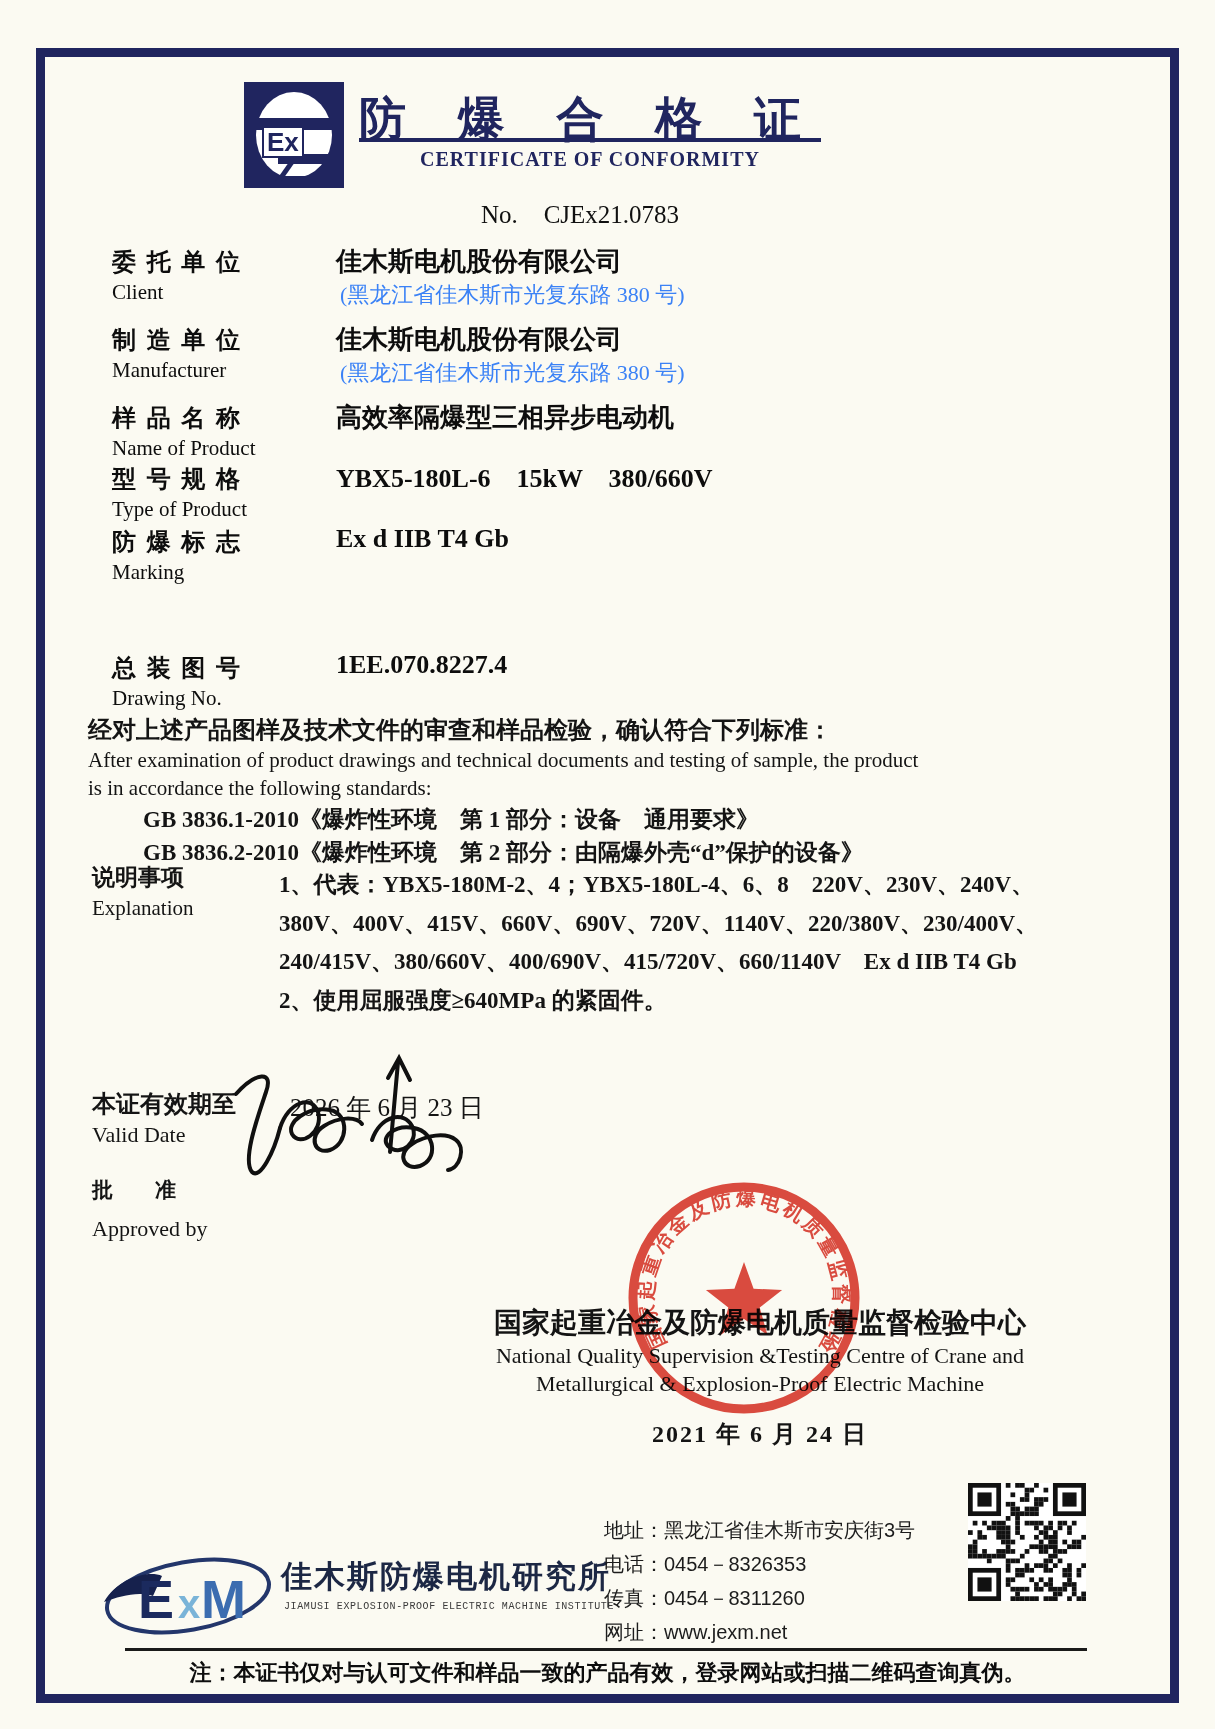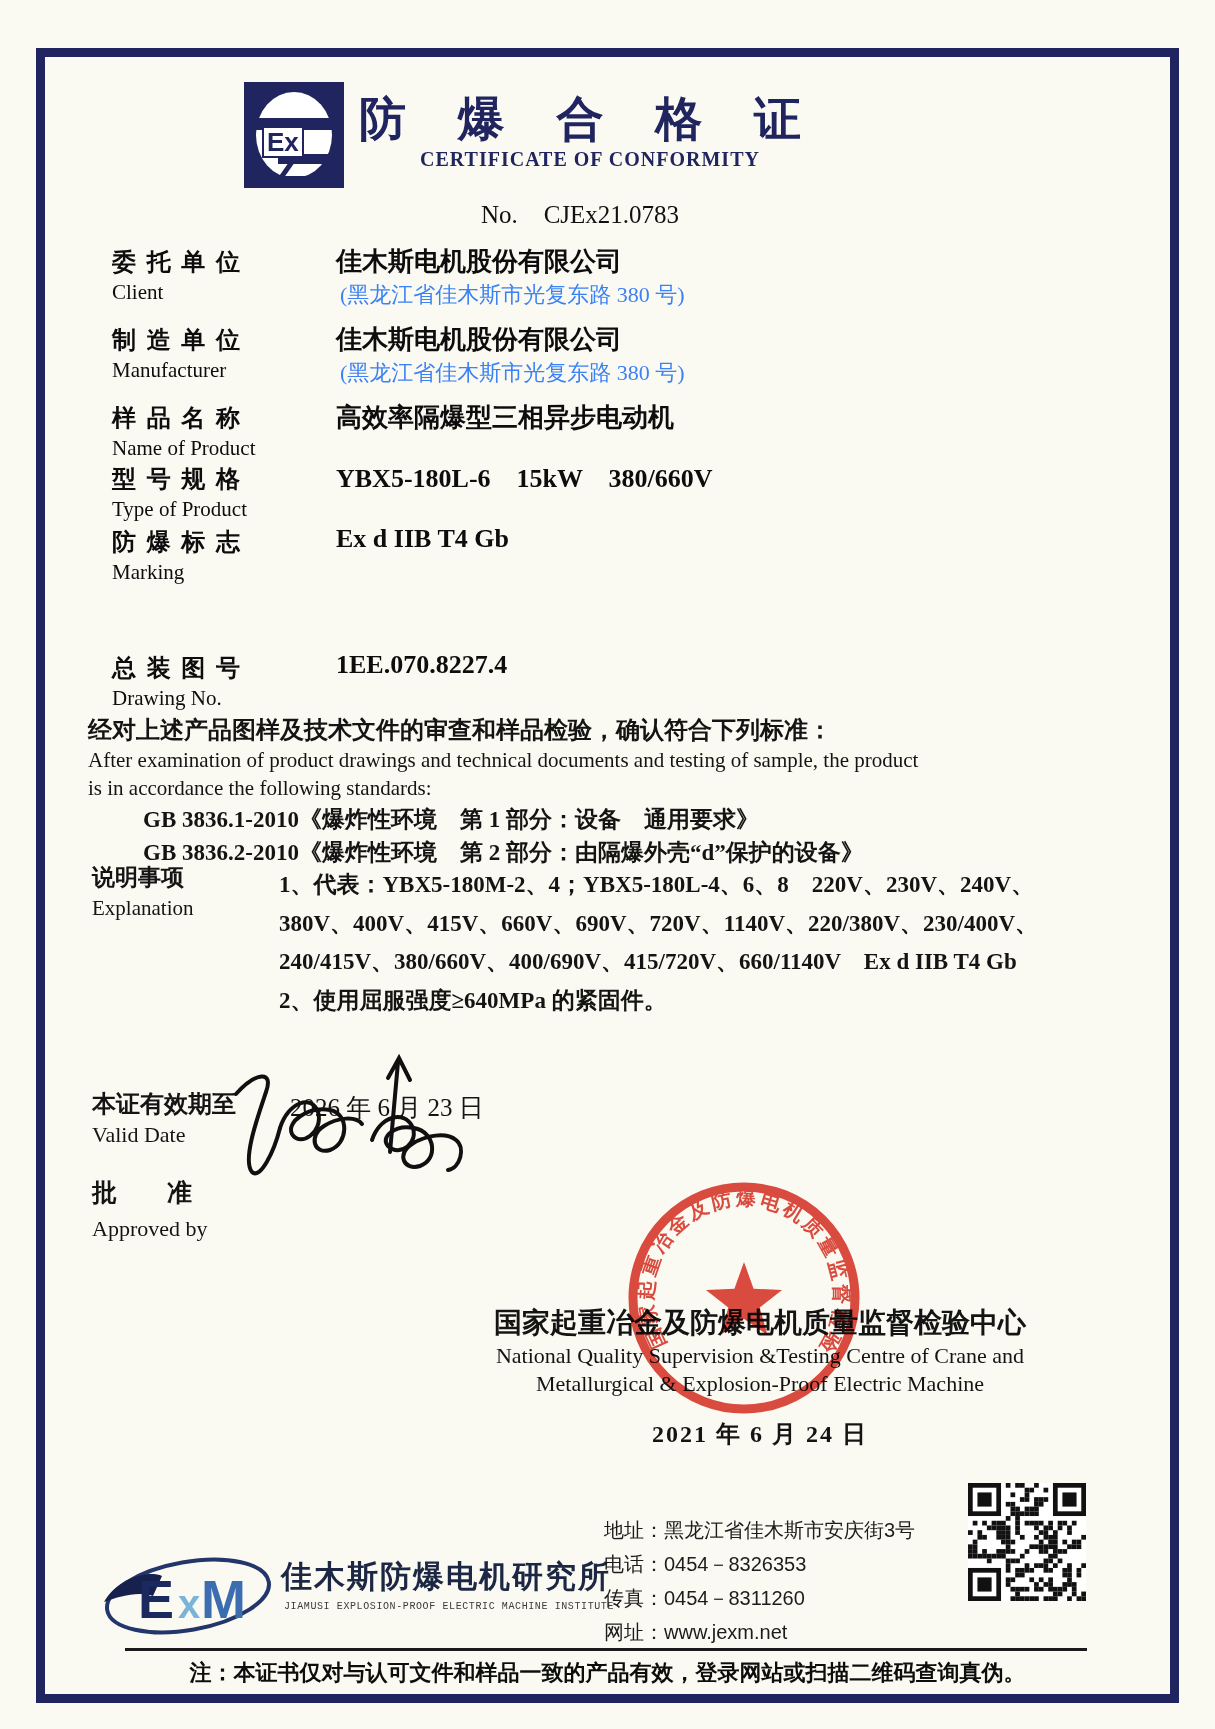--- a/index.html
+++ b/index.html
@@ -14,21 +14,21 @@
     position:absolute; left:36px; top:48px; right:36px; bottom:26px;
     border:9px solid #20255f; pointer-events:none;
   }
   
   .exlogo{left:244px; top:82px; width:100px; height:106px; background:#20255f;}
   .exlogo .blob{position:absolute; left:12px; top:10px; width:76px; height:86px; background:#fff; border-radius:50%;}
   .exlogo .bar1{position:absolute; left:0; top:36px; width:100px; height:12px; background:#20255f;}
   .exlogo .bar2{position:absolute; left:34px; top:72px; width:66px; height:10px; background:#20255f;}
   .exlogo .hook{position:absolute; left:38px; top:80px; width:34px; height:14px; border-bottom:6px solid #20255f; border-left:6px solid #20255f; transform:skewX(-35deg);}
   .exlogo .extxt{position:absolute; left:18px; top:44px; font-family:"Liberation Sans",sans-serif; font-weight:bold; font-size:26px; color:#20255f; background:#fff; padding:0 3px; border:2px solid #20255f; line-height:28px;}
-  .title{left:340px; top:88px; width:500px; text-align:center; font-size:47px; font-weight:bold; color:#20255f; letter-spacing:20px; font-family:"Liberation Serif",serif; white-space:nowrap;}
+  .title{left:340px; top:88px; width:500px; text-align:center; font-size:47px; font-weight:bold; color:#20255f; letter-spacing:20px; font-family:"Liberation Serif",serif; white-space:nowrap;text-decoration:underline;}
   .subtitle{left:340px; top:148px; width:500px; text-align:center; font-size:20px; font-weight:bold; color:#20255f; letter-spacing:1px; white-space:nowrap;}
   .certno{left:300px; top:201px; width:560px; text-align:center; font-size:25px; color:#101010; white-space:nowrap;}
   .certno .num{margin-left:26px;}
   
   .field-row{left:0; width:100%; height:80px;}
   .fzh{position:absolute; left:112px; top:0; font-family:"Liberation Sans",sans-serif; font-weight:bold; font-size:24px; letter-spacing:2px; white-space:nowrap; color:#0d0d0d;}
   .fen{position:absolute; left:112px; top:34px; font-size:21px; color:#0d0d0d; white-space:nowrap;}
   .fv1{position:absolute; left:336px; top:-2px; font-size:26px; font-weight:bold; white-space:nowrap; color:#0d0d0d;}
   .fv2{position:absolute; left:340px; top:34px; font-size:22px; white-space:nowrap; color:#3b82f6;}
   
@@ -39,21 +39,21 @@
   .std2{left:143px; top:837px; font-size:23px; font-weight:bold; white-space:nowrap;}
   
   .expzh{left:92px; top:862px; font-family:"Liberation Sans",sans-serif; font-weight:bold; font-size:23px; white-space:nowrap;}
   .expen{left:92px; top:896px; font-size:21px; white-space:nowrap;}
   .expl{left:237px; top:866px; width:910px;margin-left:42px;}
   .expl div{font-size:23px; font-weight:bold; line-height:38.5px; white-space:nowrap;}
   
   .vzh{left:92px; top:1088px; font-family:"Liberation Sans",sans-serif; font-weight:bold; font-size:24px; white-space:nowrap;}
   .ven{left:92px; top:1122px; font-size:22px; white-space:nowrap;}
   .vval{left:290px; top:1091px; font-size:25px; white-space:nowrap;}
-  .azh{left:92px; top:1176px; font-family:"Liberation Sans",sans-serif; font-weight:bold; font-size:25px; white-space:nowrap;}
+  .azh{left:92px; top:1176px; font-family:"Liberation Sans",sans-serif; font-weight:bold; font-size:21px; white-space:nowrap;}
   .aen{left:92px; top:1216px; font-size:22px; white-space:nowrap;}
   .sig{left:222px; top:1032px; width:270px; height:170px;}
   
   .authwrap{left:415px; top:1304px; width:690px; text-align:center;}
   .authzh{font-family:"Liberation Sans",sans-serif; font-weight:bold; font-size:28px; white-space:nowrap;}
   .authen{font-size:22px; line-height:28px; white-space:nowrap;}
   .authdate{font-size:24px; font-weight:bold; margin-top:20px; letter-spacing:2px;}
   .stamp{left:622px; top:1176px; width:244px; height:244px; opacity:.88; mix-blend-mode:multiply;}
   
   .exmlogo{left:98px; top:1544px; width:175px; height:104px;}

